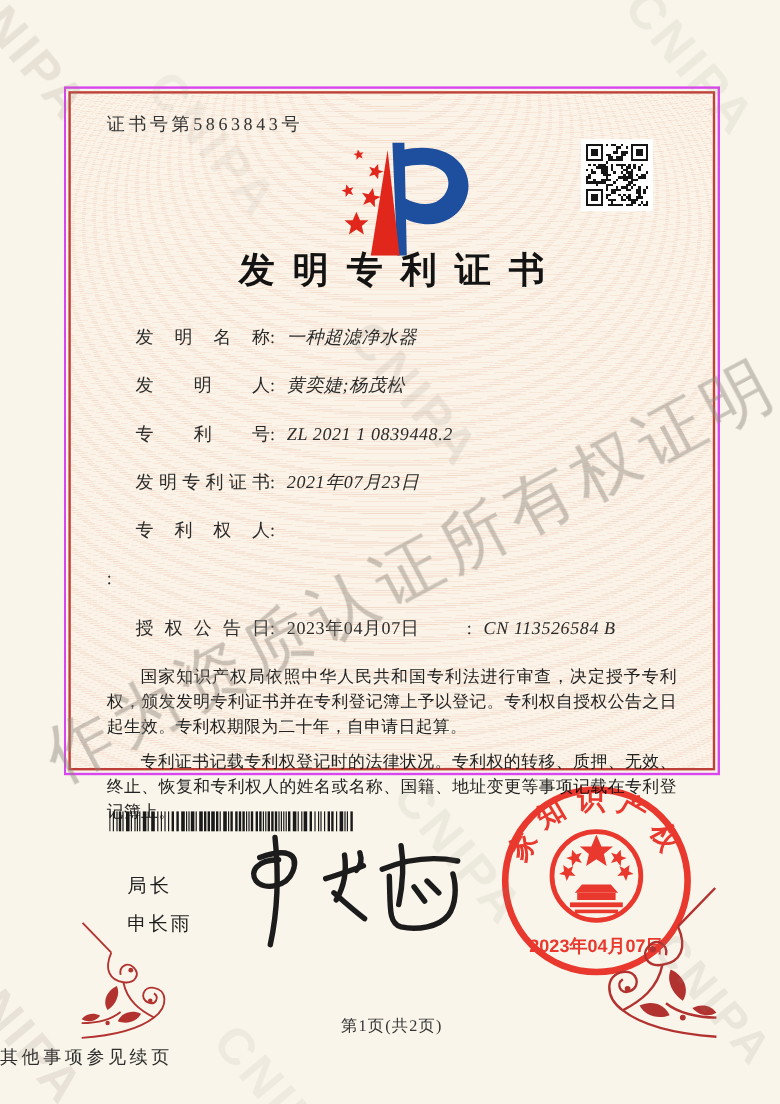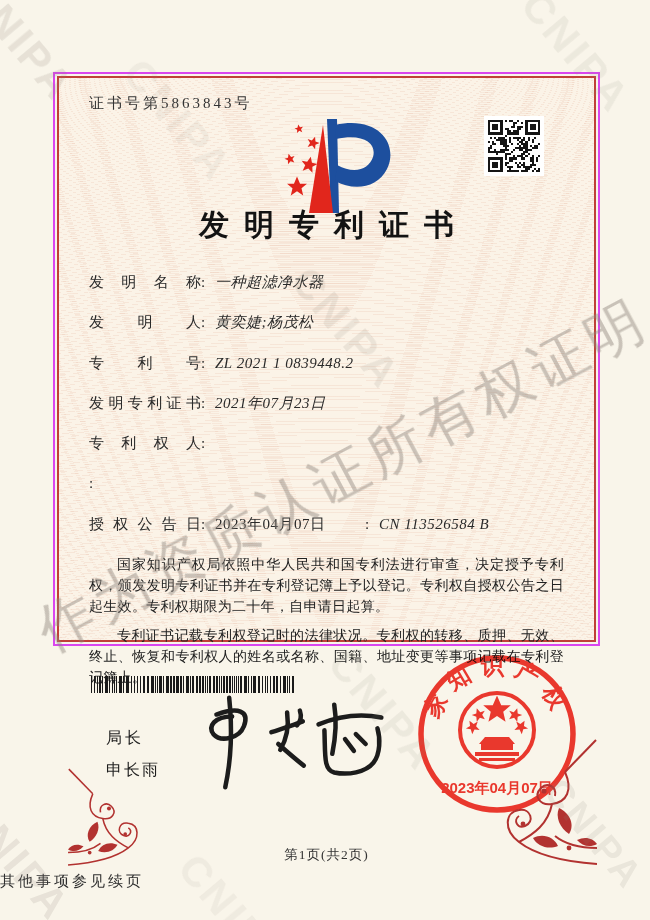--- a/index.html
+++ b/index.html
@@ -28,21 +28,21 @@
   .qr-box{position:absolute;right:50px;top:38px;background:#fff;padding:4px;z-index:15;}
   .qr-box svg{display:block;width:52px;height:52px;}
   .logo{width:140px;height:86px;margin:4px auto 0;}
   .title{
     margin-top:2px;text-align:center;font-size:30px;font-weight:bold;color:#131313;
     letter-spacing:15px;padding-left:15px;
   }
   
   .fields{margin-top:26px;font-size:15px;color:#2a2a2a;}
   .frow{display:flex;margin-bottom:20px;line-height:1.35;}
-  .fl{flex:0 0 112px;text-align:justify;text-align-last:justify;}
+  .fl{flex:0 0 112px;text-align:justify;text-align-last:justify;margin-left:24px;}
   .colon{flex:0 0 14px;text-align:left;}
   .fv{flex:1;letter-spacing:.5px;font-style:italic;}
   .fl2{flex:0 0 100px;text-align:justify;text-align-last:justify;margin-left:18px;}
   .fv2{flex:0 0 150px;letter-spacing:.5px;}
   
   .para{margin:0 0 8px 0;font-size:14px;line-height:1.5;text-align:justify;
         text-indent:2em;color:#222;letter-spacing:.3px;}
   .paras{margin-top:0;}
   
   .barcode{position:absolute;left:32px;top:598px;width:205px;height:17px;}

